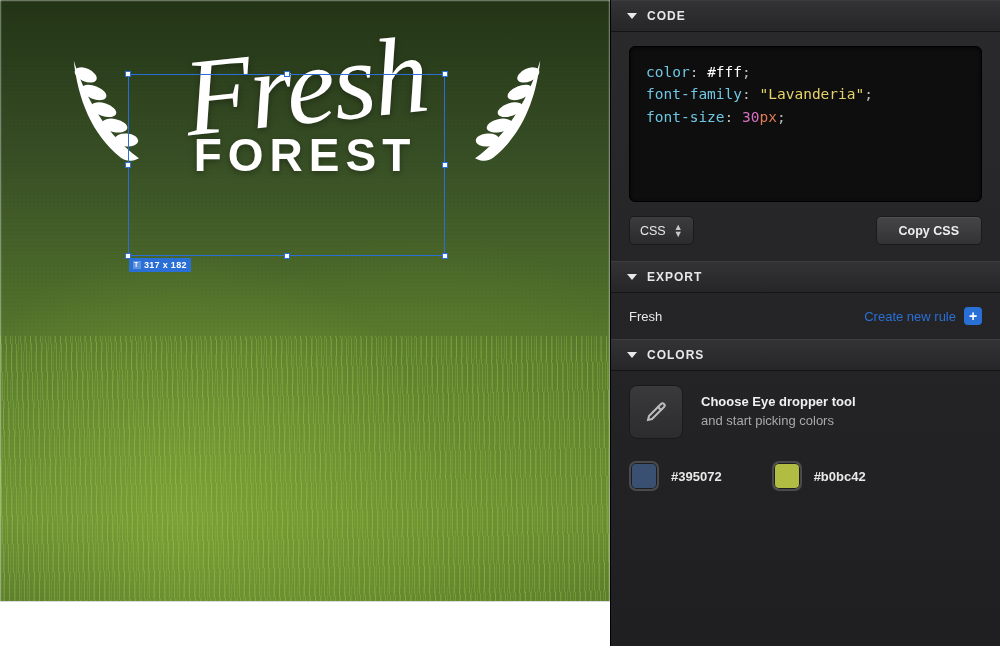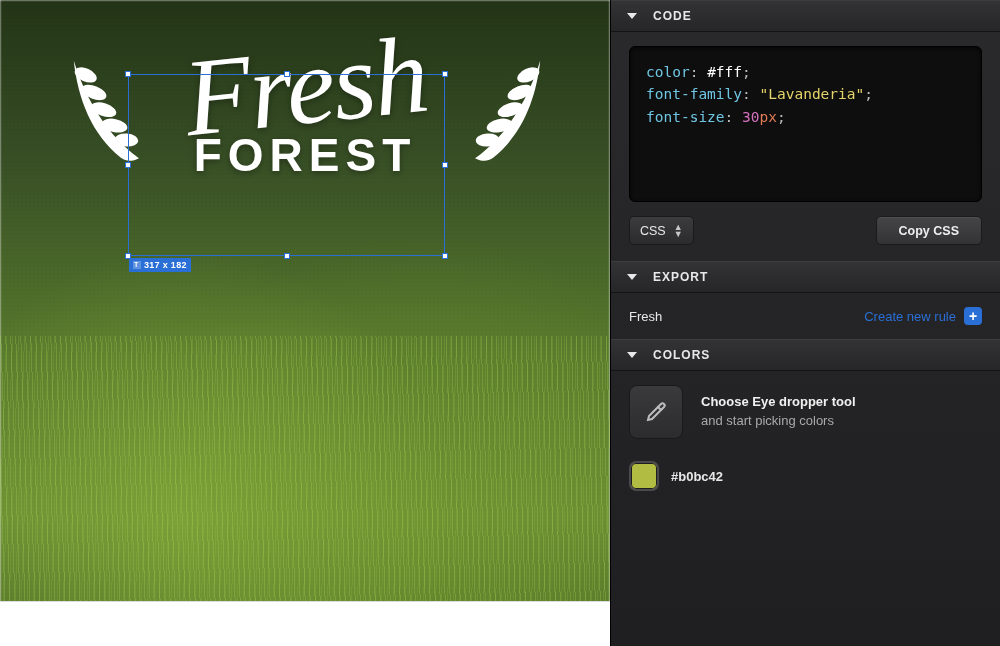--- a/index.html
+++ b/index.html
@@ -46,21 +46,21 @@
 .laurel.right { right:54px; transform:rotate(6deg);}
 .laurel svg { width:100%; height:100%; }
 
 
 .btns { position:absolute; left:40px; top:475px; display:flex; gap:28px; }
 .hero-btn { border:2px solid rgba(255,255,255,.95); color:#fff; background:transparent; width:242px; height:56px; display:flex; align-items:center; justify-content:center; gap:14px; font-size:14px; letter-spacing:2px; font-weight:600; cursor:pointer;}
 .hero-btn svg{width:22px;height:22px;}
 
 
 .panel { width:390px; height:646px; background:linear-gradient(180deg,#2a2a2c 0%, #1f1f21 100%); color:#e8e8e8; font-size:13px; display:flex; flex-direction:column; border-left:1px solid #000;}
-.section-head { background:linear-gradient(180deg,#333335,#262628); border-top:1px solid #3d3d40; border-bottom:1px solid #141415; padding:8px 16px; display:flex; align-items:center; gap:16px; font-weight:700; letter-spacing:1px; font-size:12px;}
+.section-head { background:linear-gradient(180deg,#333335,#262628); border-top:1px solid #3d3d40; border-bottom:1px solid #141415; padding:8px 16px; display:flex; align-items:center; gap:10px; font-weight:700; letter-spacing:1px; font-size:12px;}
 .section-head .tri { width:0;height:0;border-left:5px solid transparent;border-right:5px solid transparent;border-top:6px solid #e8e8e8;}
 .code-area { padding:14px 18px 16px; }
 .code-box { background:#0e0e0f; border:1px solid #000; border-radius:6px; padding:14px 16px; height:156px; font-family: Menlo, Consolas, monospace; font-size:14.5px; line-height:1.55; box-shadow: inset 0 1px 4px rgba(0,0,0,.8);}
 .tok-prop{color:#6fc6e3;} .tok-val{color:#fff;} .tok-str{color:#e4d36a;} .tok-num{color:#d571c0;} .tok-unit{color:#e07a54;} .tok-punc{color:#bbb;}
 .code-controls { display:flex; justify-content:space-between; align-items:center; margin-top:14px; gap:12px;}
 .select { background:linear-gradient(180deg,#3c3c3f,#2b2b2e); border:1px solid #1a1a1b; border-radius:5px; color:#e8e8e8; height:29px; padding:0 10px; display:flex; align-items:center; gap:8px; font-size:12.5px; cursor:pointer;}
 .select .updown{font-size:9px;line-height:7px;color:#c8c8c8;}
 .btn { background:linear-gradient(180deg,#454548,#333336); border:1px solid #1a1a1b; border-radius:5px; color:#eee; height:29px; padding:0 22px; font-size:12.5px; font-weight:600; cursor:pointer; box-shadow:inset 0 1px 0 rgba(255,255,255,.06);}
 .export-body { padding:14px 18px; display:flex; justify-content:space-between; align-items:center;}
 .link { color:#2a6fd6; font-size:13px; cursor:pointer; display:flex; align-items:center; gap:8px;}
@@ -181,19 +181,23 @@
               <path d="M14 7l3-3a2 2 0 013 3l-3 3"></path>
             </svg>
         </div>
         <div class="eyedrop-text">
           <div class="t1">Choose Eye dropper tool</div>
           <div class="t2">and start picking colors</div>
         </div>
       </div>
       <div class="swatches">
         <div class="swatch-item">
+          <div class="swatch" style="background:#395072"></div>
+          <span class="swatch-label">#395072</span>
+        </div>
+        <div class="swatch-item">
           <div class="swatch" style="background:#b0bc42"></div>
           <span class="swatch-label">#b0bc42</span>
         </div>
       </div>
     </div>
   </div>
 </div>
 
 </body></html>

